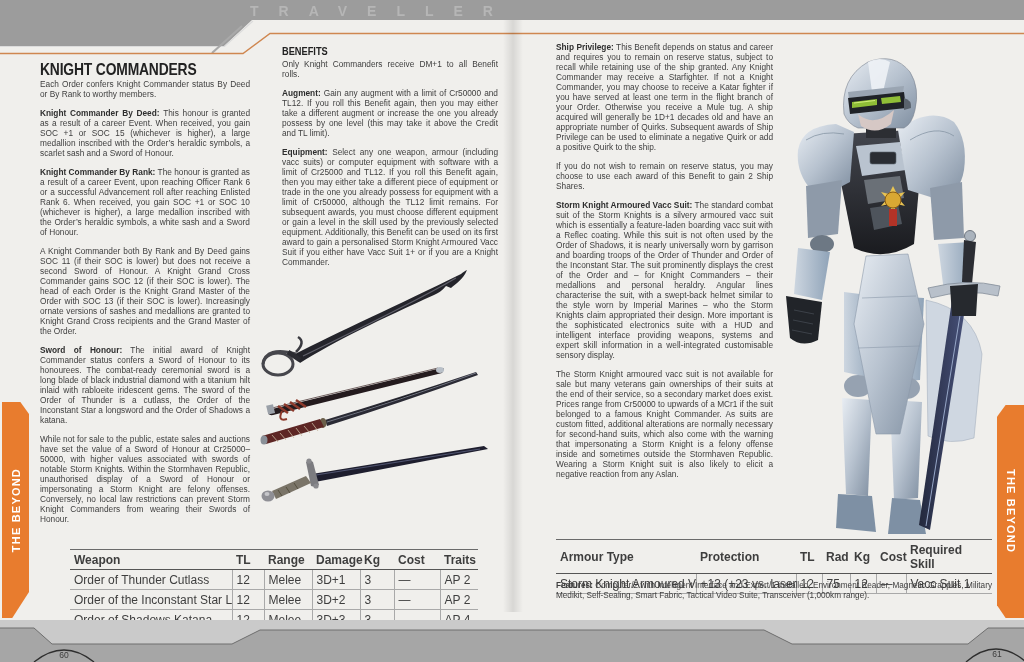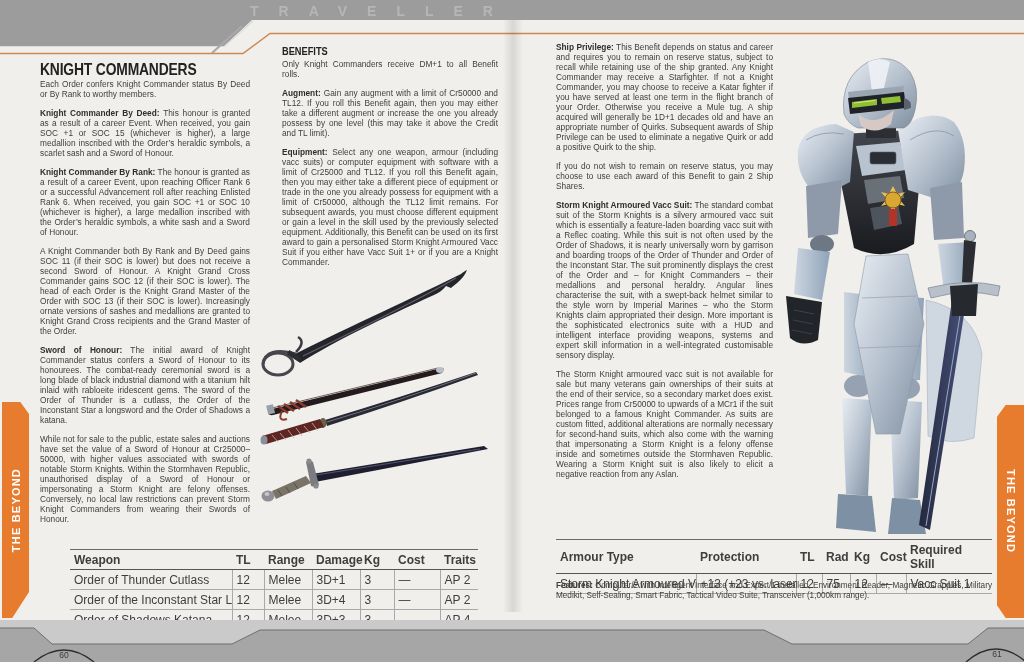--- a/index.html
+++ b/index.html
@@ -222,21 +222,21 @@
         <td>Melee</td>
         <td>3D+1</td>
         <td>3</td>
         <td>—</td>
         <td>AP 2</td>
       </tr>
       <tr>
         <td>Order of the Inconstant Star Longsword</td>
         <td>12</td>
         <td>Melee</td>
-        <td>3D+4</td>
+        <td>3D+2</td>
         <td>3</td>
         <td>—</td>
         <td>AP 2</td>
       </tr>
       <tr>
         <td>Order of Shadows Katana</td>
         <td>12</td>
         <td>Melee</td>
         <td>3D+3</td>
         <td>3</td>

